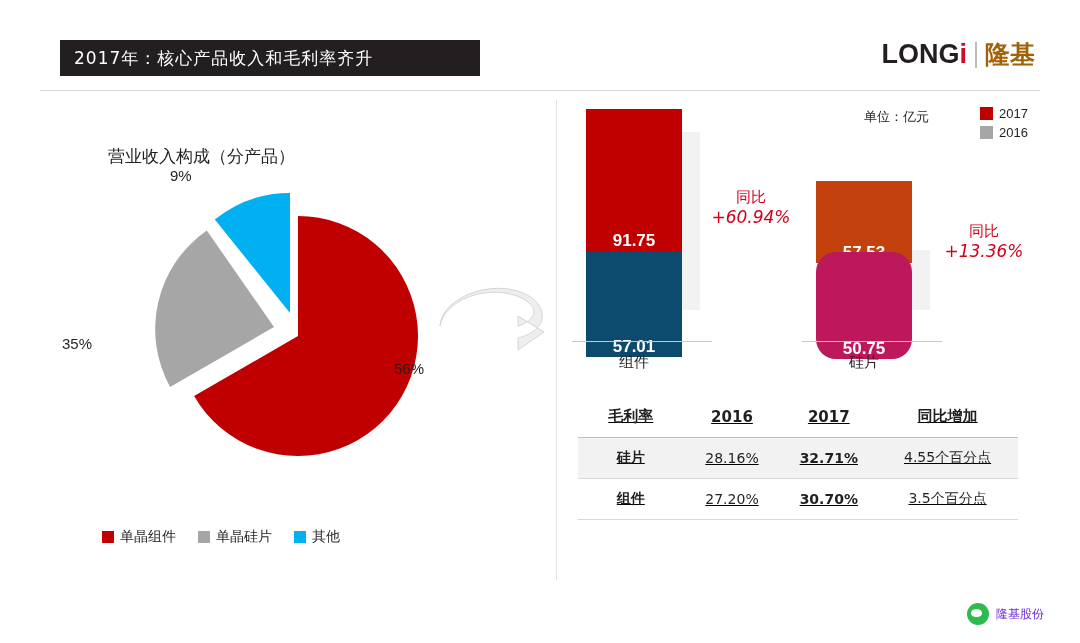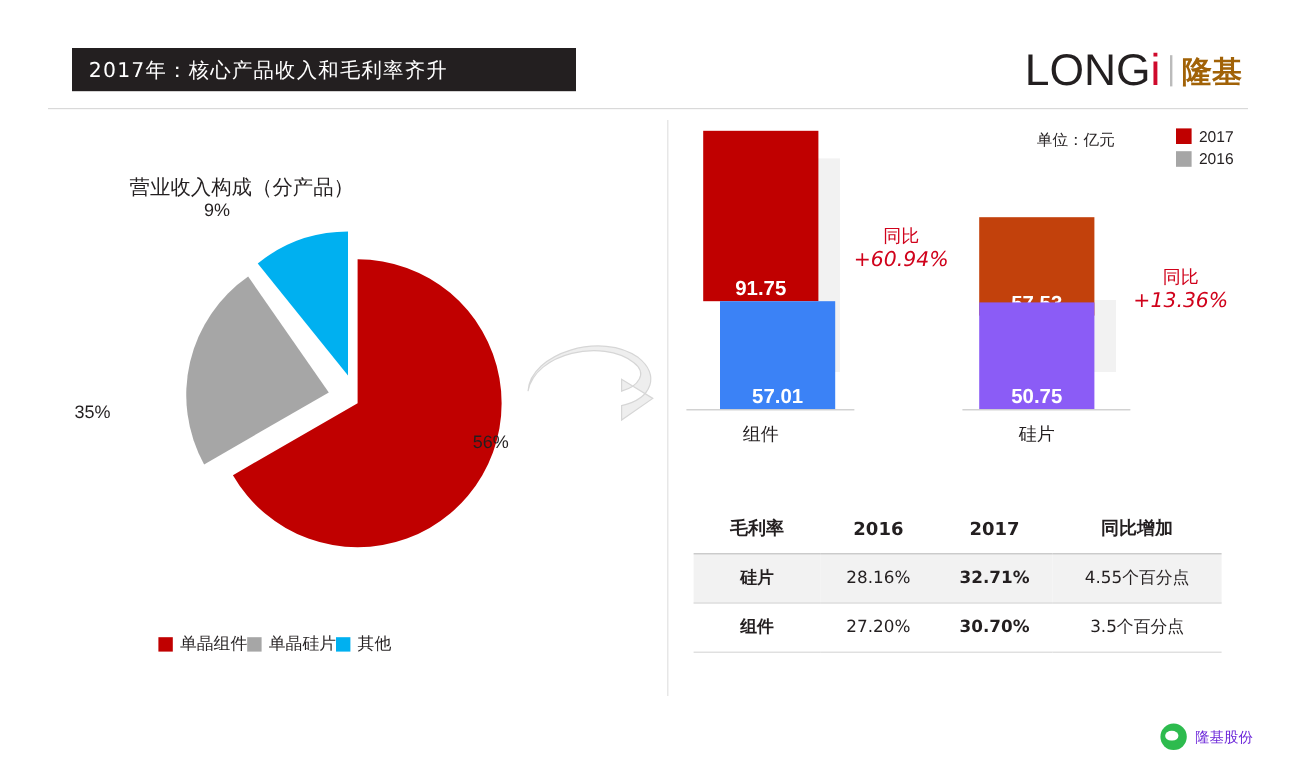--- a/index.html
+++ b/index.html
@@ -37,22 +37,22 @@
     left: 40px; top: 90px;
     width: 1000px; height: 1px;
     background: #d9d9d9;
   }
   .logo {
     position: absolute;
     right: 45px; top: 38px;
     display: flex; align-items: center; gap: 8px;
   }
   .logo .logo-en {
-    font-size: 37px;
-    font-weight: normal;
+    font-size: 27px;
+    font-weight: bold;
     color: #231f20;
     letter-spacing: 0px;
     font-family: "Liberation Sans", sans-serif;
   }
   .logo .logo-en .dot-i {
     color: #cf0a2c;
   }
   .logo .logo-cn {
     font-size: 25px;
     font-weight: bold;
@@ -78,22 +78,22 @@
     width: 330px; height: 310px;
   }
   .pie-label {
     position: absolute;
     font-size: 15px;
     color: #231f20;
     font-family: "Liberation Sans", sans-serif;
   }
   .legend-pie {
     position: absolute;
-    left: 132px; top: 528px;
-    display: flex; align-items: center; 
+    left: 102px; top: 528px;
+    display: flex; align-items: center; gap: 22px;
   }
   .legend-pie .li { display: flex; align-items: center; gap: 6px; }
   .legend-pie .sw { width: 12px; height: 12px; display: inline-block; }
   .legend-pie .lb {
     font-size: 14px; color: #231f20;
     font-family: "DejaVu Sans", "Liberation Sans", sans-serif;
   }
 
   
   .v-divider {
@@ -164,22 +164,23 @@
     color: #d0021b;
     font-family: "DejaVu Sans", "Liberation Sans", sans-serif;
     text-align: center;
   }
   .growth .g1 { font-size: 15px; display: block; }
   .growth .g2 { font-size: 17px; font-style: italic; font-weight: normal; display: block; }
 
   
   .table {
     position: absolute;
-    left: 578px; top: 420px;
+    left: 578px; top: 396px;
     width: 440px;
+    text-decoration: underline;
   }
   .table table { border-collapse: collapse; width: 100%; }
   .table th, .table td {
     font-size: 14px;
     color: #231f20;
     padding: 11px 4px;
     text-align: center;
     font-family: "DejaVu Sans", "Liberation Sans", sans-serif;
   }
   .table th { font-weight: bold; font-size: 15px; }
@@ -281,37 +282,37 @@
     </span>
   </div>
 
   <div class="bar-area">
 
     <div class="bar-group" style="left:0px; top:0px;">
       <div class="ghost" style="left:108px; top:22px; width:22px; height:178px;"></div>
       <div class="seg" style="left:16px; top:-1px; width:96px; height:142px; background:#c00000;">
         <span class="val">91.75</span>
       </div>
-      <div class="seg gray" style="left:30px; top:141px; width:96px; height:90px; background:#3b82f6;">
+      <div class="seg gray" style="left:16px; top:141px; width:96px; height:106px; background:#0c4a6e;">
         <span class="val">57.01</span>
       </div>
       <div class="axis-line" style="left:2px; top:231px; width:140px;"></div>
       <div class="cat-label" style="left:16px; top:243px; width:96px;">组件</div>
       <div class="growth" style="left:126px; top:78px; width:110px;">
         <span class="g1">同比</span>
         <span class="g2">+60.94%</span>
       </div>
     </div>
 
     <div class="bar-group" style="left:230px; top:0px;">
       <div class="ghost" style="left:108px; top:140px; width:22px; height:60px;"></div>
       <div class="seg" style="left:16px; top:71px; width:96px; height:82px; background:#c2410c;">
         <span class="val">57.53</span>
       </div>
-      <div class="seg gray" style="left:16px; top:142px; width:96px; height:89px; background:#8b5cf6;">
+      <div class="seg gray" style="left:16px; top:142px; width:96px; height:107px; background:#be185d;border-radius:20px;">
         <span class="val">50.75</span>
       </div>
       <div class="axis-line" style="left:2px; top:231px; width:140px;"></div>
       <div class="cat-label" style="left:16px; top:243px; width:96px;">硅片</div>
       <div class="growth" style="left:126px; top:112px; width:116px;">
         <span class="g1">同比</span>
         <span class="g2">+13.36%</span>
       </div>
     </div>
   </div>

